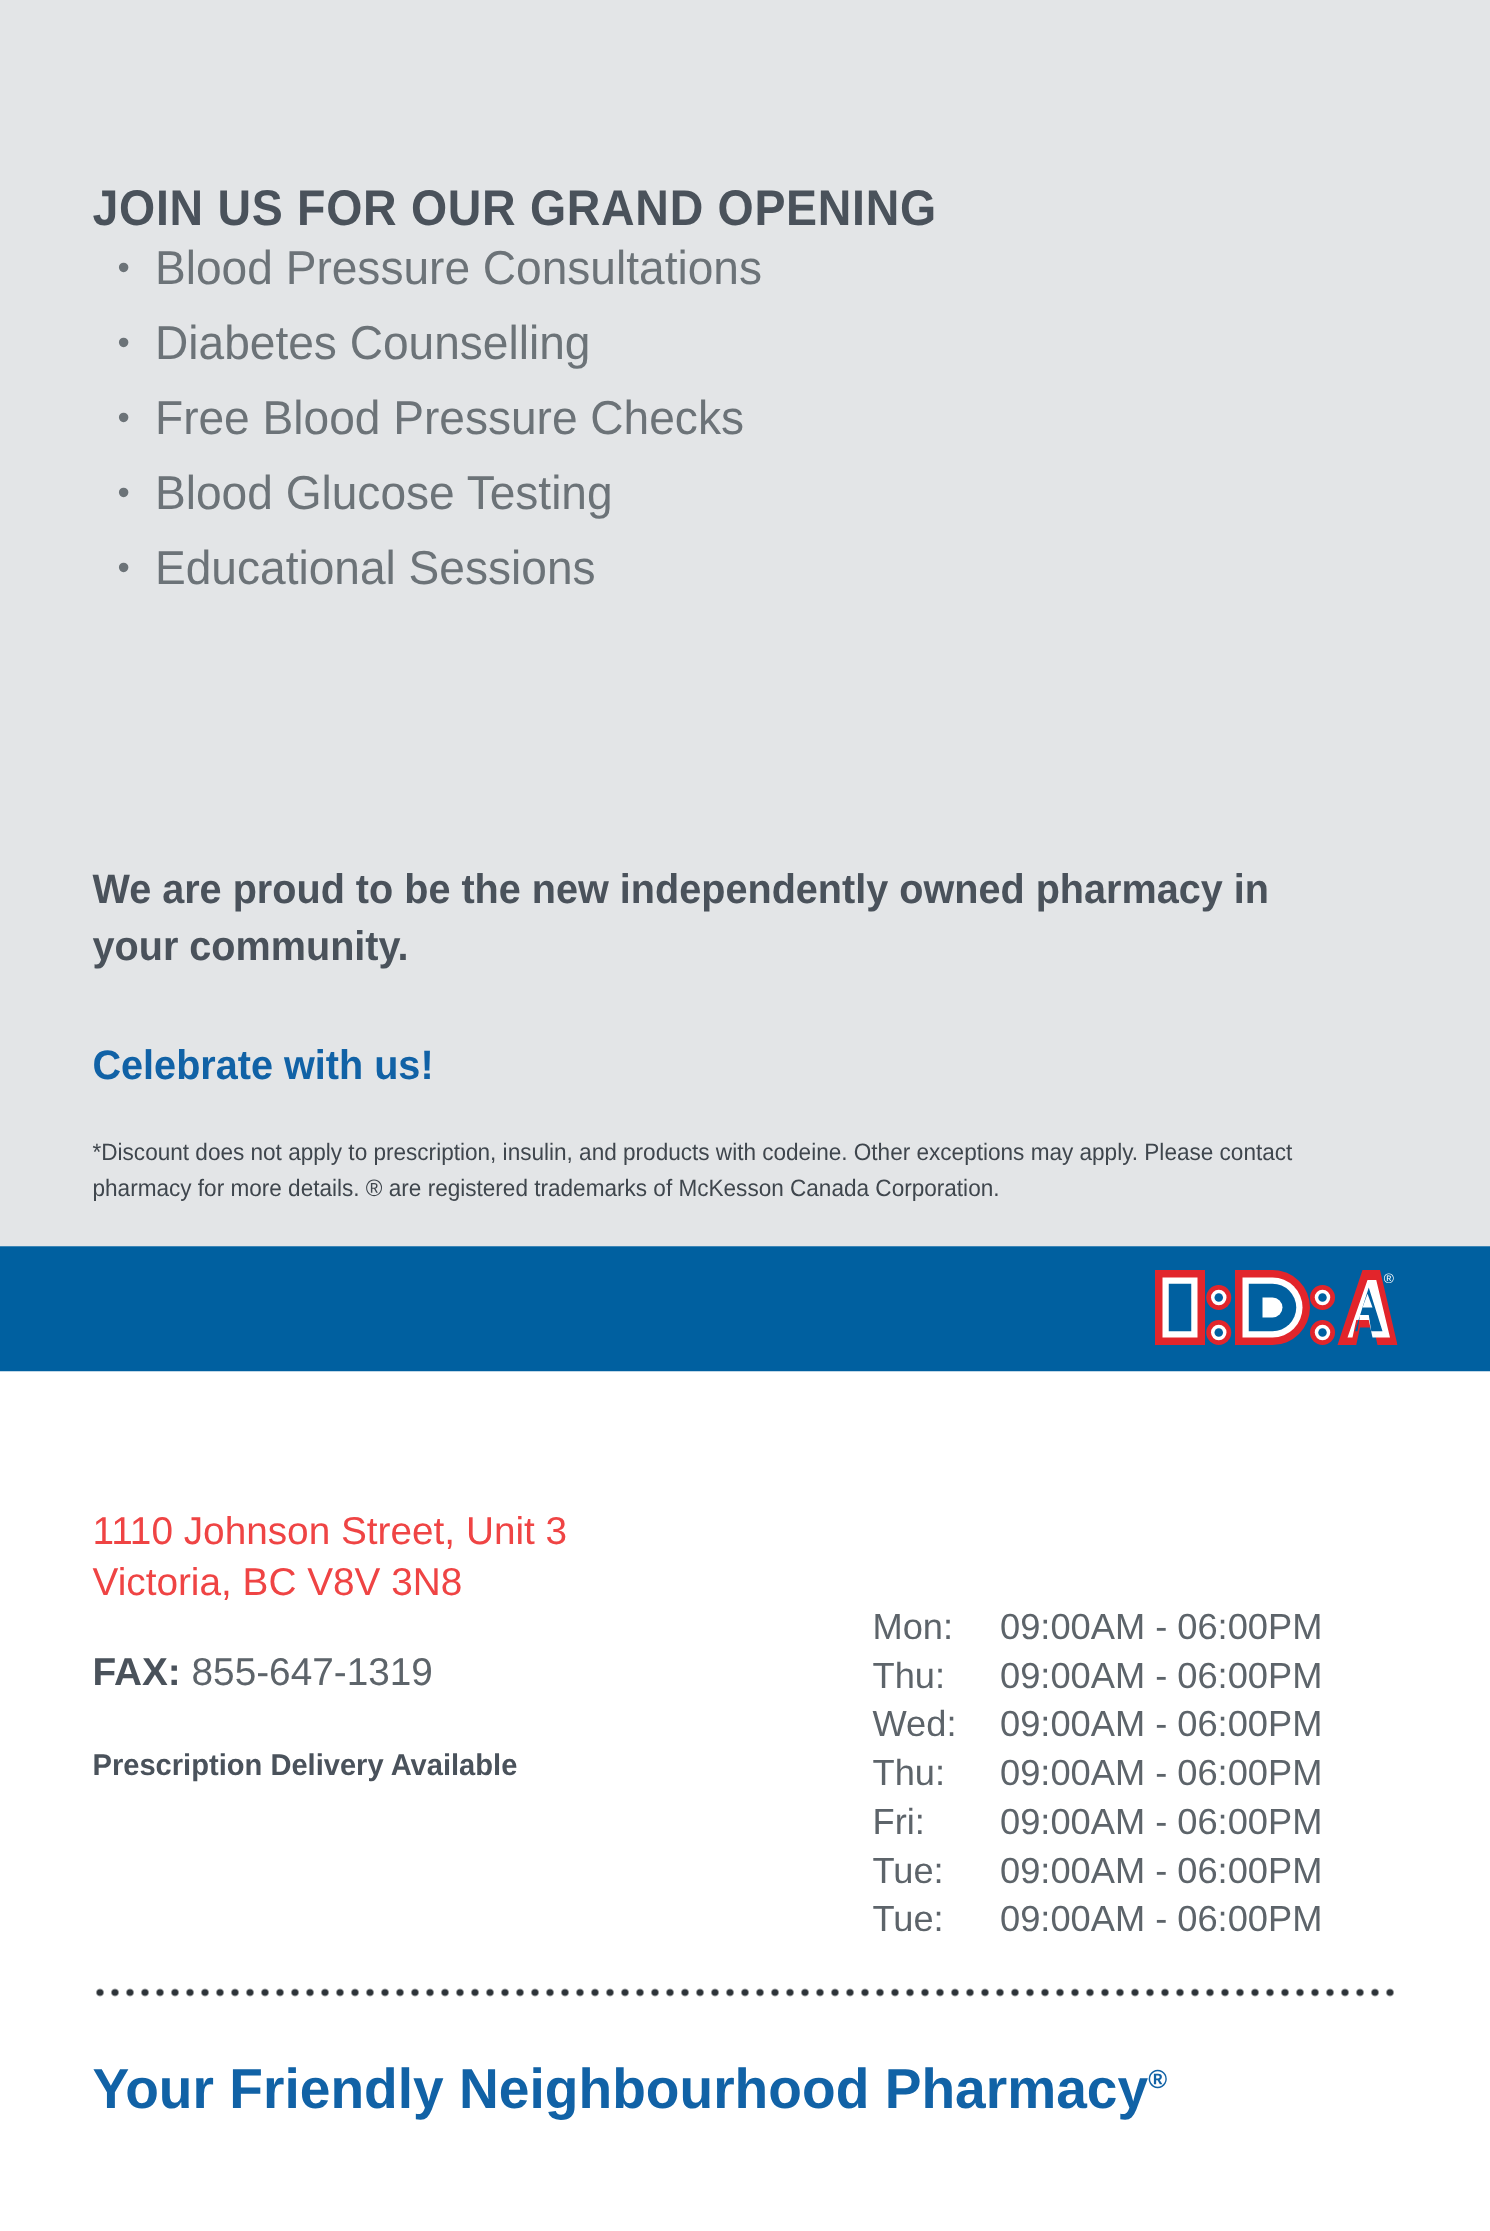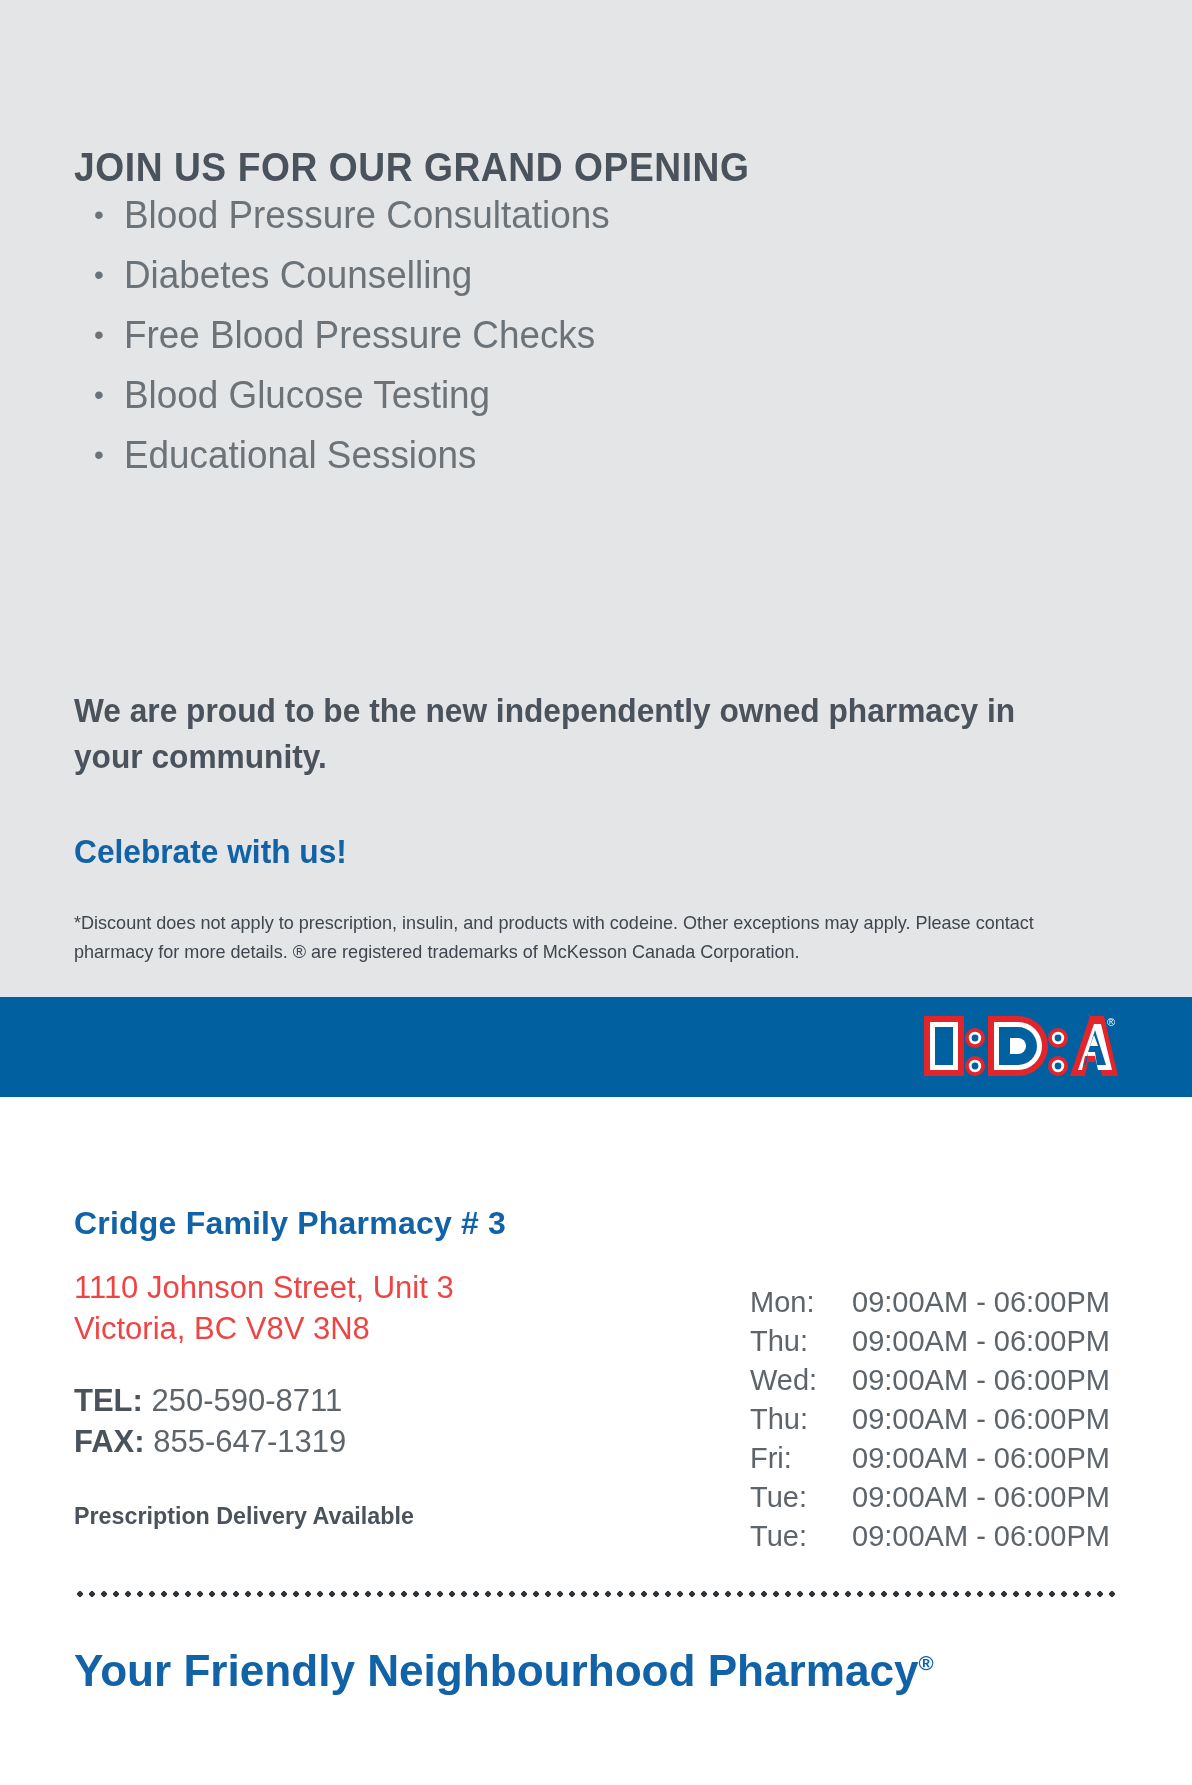--- a/index.html
+++ b/index.html
@@ -189,21 +189,21 @@
     color: #4a525b;
     font-family: "Liberation Sans Narrow", "Liberation Sans", sans-serif;
     transform: scaleX(0.97);
     transform-origin: left top;
     white-space: nowrap;
   }
 
   
   .hours-block {
     position: absolute;
-    left: 750px;
+    left: 698px;
     top: 1283px;
     width: 400px;
   }
   .hours-row {
     display: flex;
     align-items: baseline;
     font-size: 29px;
     line-height: 1.345;
     color: #5d646a;
     font-weight: 300;
@@ -323,30 +323,25 @@
           <path d="M166 57 L177 22 L188 57 H179 L177 44 H170 L168 57 Z" fill="#0060a0"></path>
           <path d="M172 38 L176 27 L180 38 Z" fill="#ffffff"></path>
         </g>
 
         <text x="189" y="18" font-family="Liberation Sans, sans-serif" font-size="11" fill="#ffffff">®</text>
       </svg>
     </div>
   </section>
 
   <section class="store-block">
-    <h2 class="store-name">Cridge Family Pharmacy # 3</h2>
 
     <div class="store-address-line">1110 Johnson Street, Unit 3</div>
     <div class="store-address-line">Victoria, BC V8V 3N8</div>
 
     <div class="contact-block">
-      <div class="contact-line">
-        <span class="contact-key">TEL:</span>
-        <span>250-590-8711</span>
-      </div>
       <div class="contact-line">
         <span class="contact-key">FAX:</span>
         <span>855-647-1319</span>
       </div>
     </div>
 
     <div class="delivery-note">Prescription Delivery Available</div>
   </section>
 
   <section class="hours-block">

